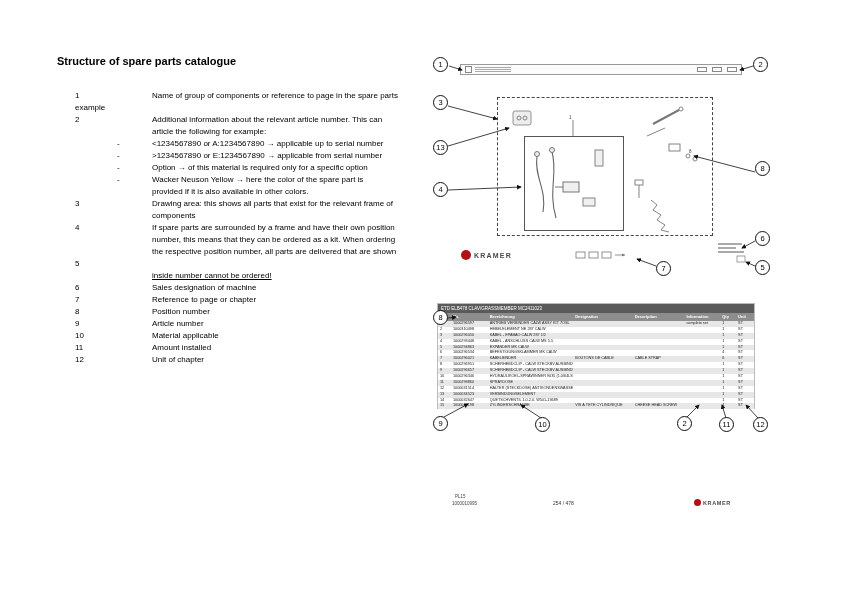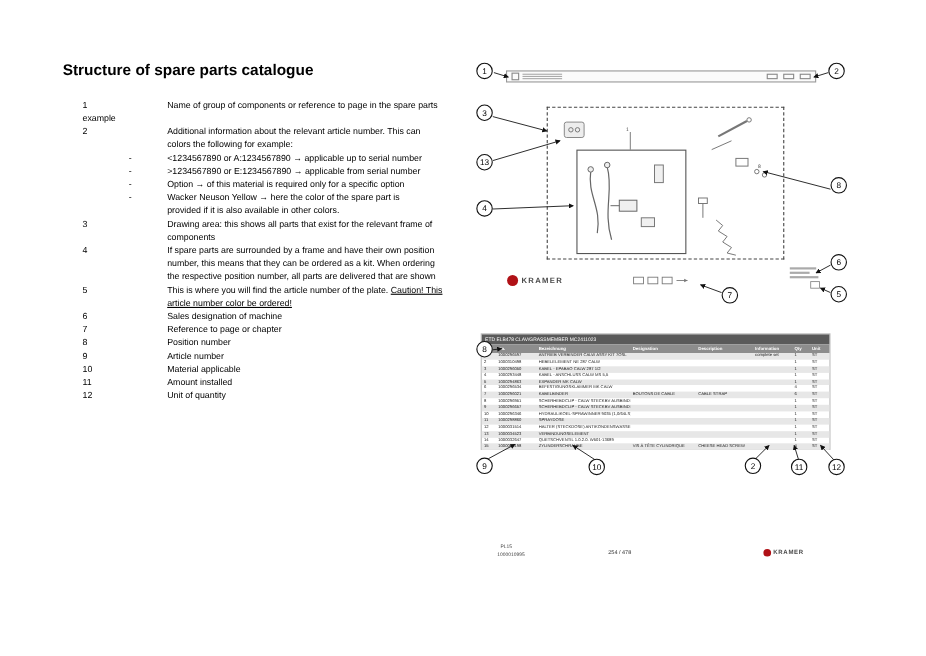--- a/index.html
+++ b/index.html
@@ -1,21 +1,21 @@
 <!DOCTYPE html>
 <html><head>
 <meta charset="utf-8">
 <style>
   * { margin:0; padding:0; box-sizing:border-box; }
   html,body { width:842px; height:596px; background:#fff; }
   body { font-family:"Liberation Sans", sans-serif; color:#000; position:relative; overflow:hidden; }
   .page { position:absolute; inset:0; background:#fff; }
 
   
-  .title { position:absolute; left:57px; top:55px; font-size:14px; font-weight:bold; white-space:nowrap;text-align:center; }
+  .title { position:absolute; left:57px; top:55px; font-size:11px; font-weight:bold; white-space:nowrap;text-align:center; }
   .list  { position:absolute; left:75px; top:90px; width:320px; }
   .line  { position:relative; height:12px; line-height:12px; font-size:8px; white-space:nowrap; }
   .txt   { position:absolute; top:0; }
   .ind0 { left:0; } .ind1 { left:37px;padding-left:40px; } .ind2 { left:42px; } .ind3 { left:55px;margin-left:22px; }
   .u { text-decoration:underline; }
 
   
   .fstrip { position:absolute; left:460px; top:64px; width:282px; height:11px; border:1px solid #999;
             background:#fbfbfb; display:flex; justify-content:space-between; align-items:center; padding:0 4px; }
   .mini-box { width:7px; height:7px; border:1px solid #888; display:inline-block; }
@@ -69,21 +69,21 @@
         <span class="txt ind1">Name of group of components or reference to page in the spare parts</span>
       </div>
       <div class="line">
         <span class="txt ind0">example</span>
       </div>
       <div class="line">
         <span class="txt ind0">2</span>
         <span class="txt ind1">Additional information about the relevant article number. This can</span>
       </div>
       <div class="line">
-        <span class="txt ind1">colors the following for example:</span>
+        <span class="txt ind1">article the following for example:</span>
       </div>
       <div class="line">
         <span class="txt ind2">-</span>
         <span class="txt ind3">&lt;1234567890 or A:1234567890 → applicable up to serial number</span>
       </div>
       <div class="line">
         <span class="txt ind2">-</span>
         <span class="txt ind3">&gt;1234567890 or E:1234567890 → applicable from serial number</span>
       </div>
       <div class="line">
@@ -109,24 +109,23 @@
         <span class="txt ind1">If spare parts are surrounded by a frame and have their own position</span>
       </div>
       <div class="line">
         <span class="txt ind1">number, this means that they can be ordered as a kit. When ordering</span>
       </div>
       <div class="line">
         <span class="txt ind1">the respective position number, all parts are delivered that are shown</span>
       </div>
       <div class="line">
         <span class="txt ind0">5</span>
-        <span class="txt ind1">This is where you will find the article number of the plate. <span class="u">Caution! This</span></span>
-      </div>
-      <div class="line">
-        <span class="txt ind1"><span class="u">article number color be ordered!</span></span>
+      </div>
+      <div class="line">
+        <span class="txt ind1"><span class="u">inside number cannot be ordered!</span></span>
       </div>
       <div class="line">
         <span class="txt ind0">6</span>
         <span class="txt ind1">Sales designation of machine</span>
       </div>
       <div class="line">
         <span class="txt ind0">7</span>
         <span class="txt ind1">Reference to page or chapter</span>
       </div>
       <div class="line">
@@ -140,21 +139,21 @@
       <div class="line">
         <span class="txt ind0">10</span>
         <span class="txt ind1">Material applicable</span>
       </div>
       <div class="line">
         <span class="txt ind0">11</span>
         <span class="txt ind1">Amount installed</span>
       </div>
       <div class="line">
         <span class="txt ind0">12</span>
-        <span class="txt ind1">Unit of quantity</span>
+        <span class="txt ind1">Unit of chapter</span>
       </div>
     </div>
 
   <div>
     <div class="fstrip">
       <span class="strip-left">
         <span class="mini-box"></span>
         <span class="mini-lines">
             <i></i>
             <i></i>

